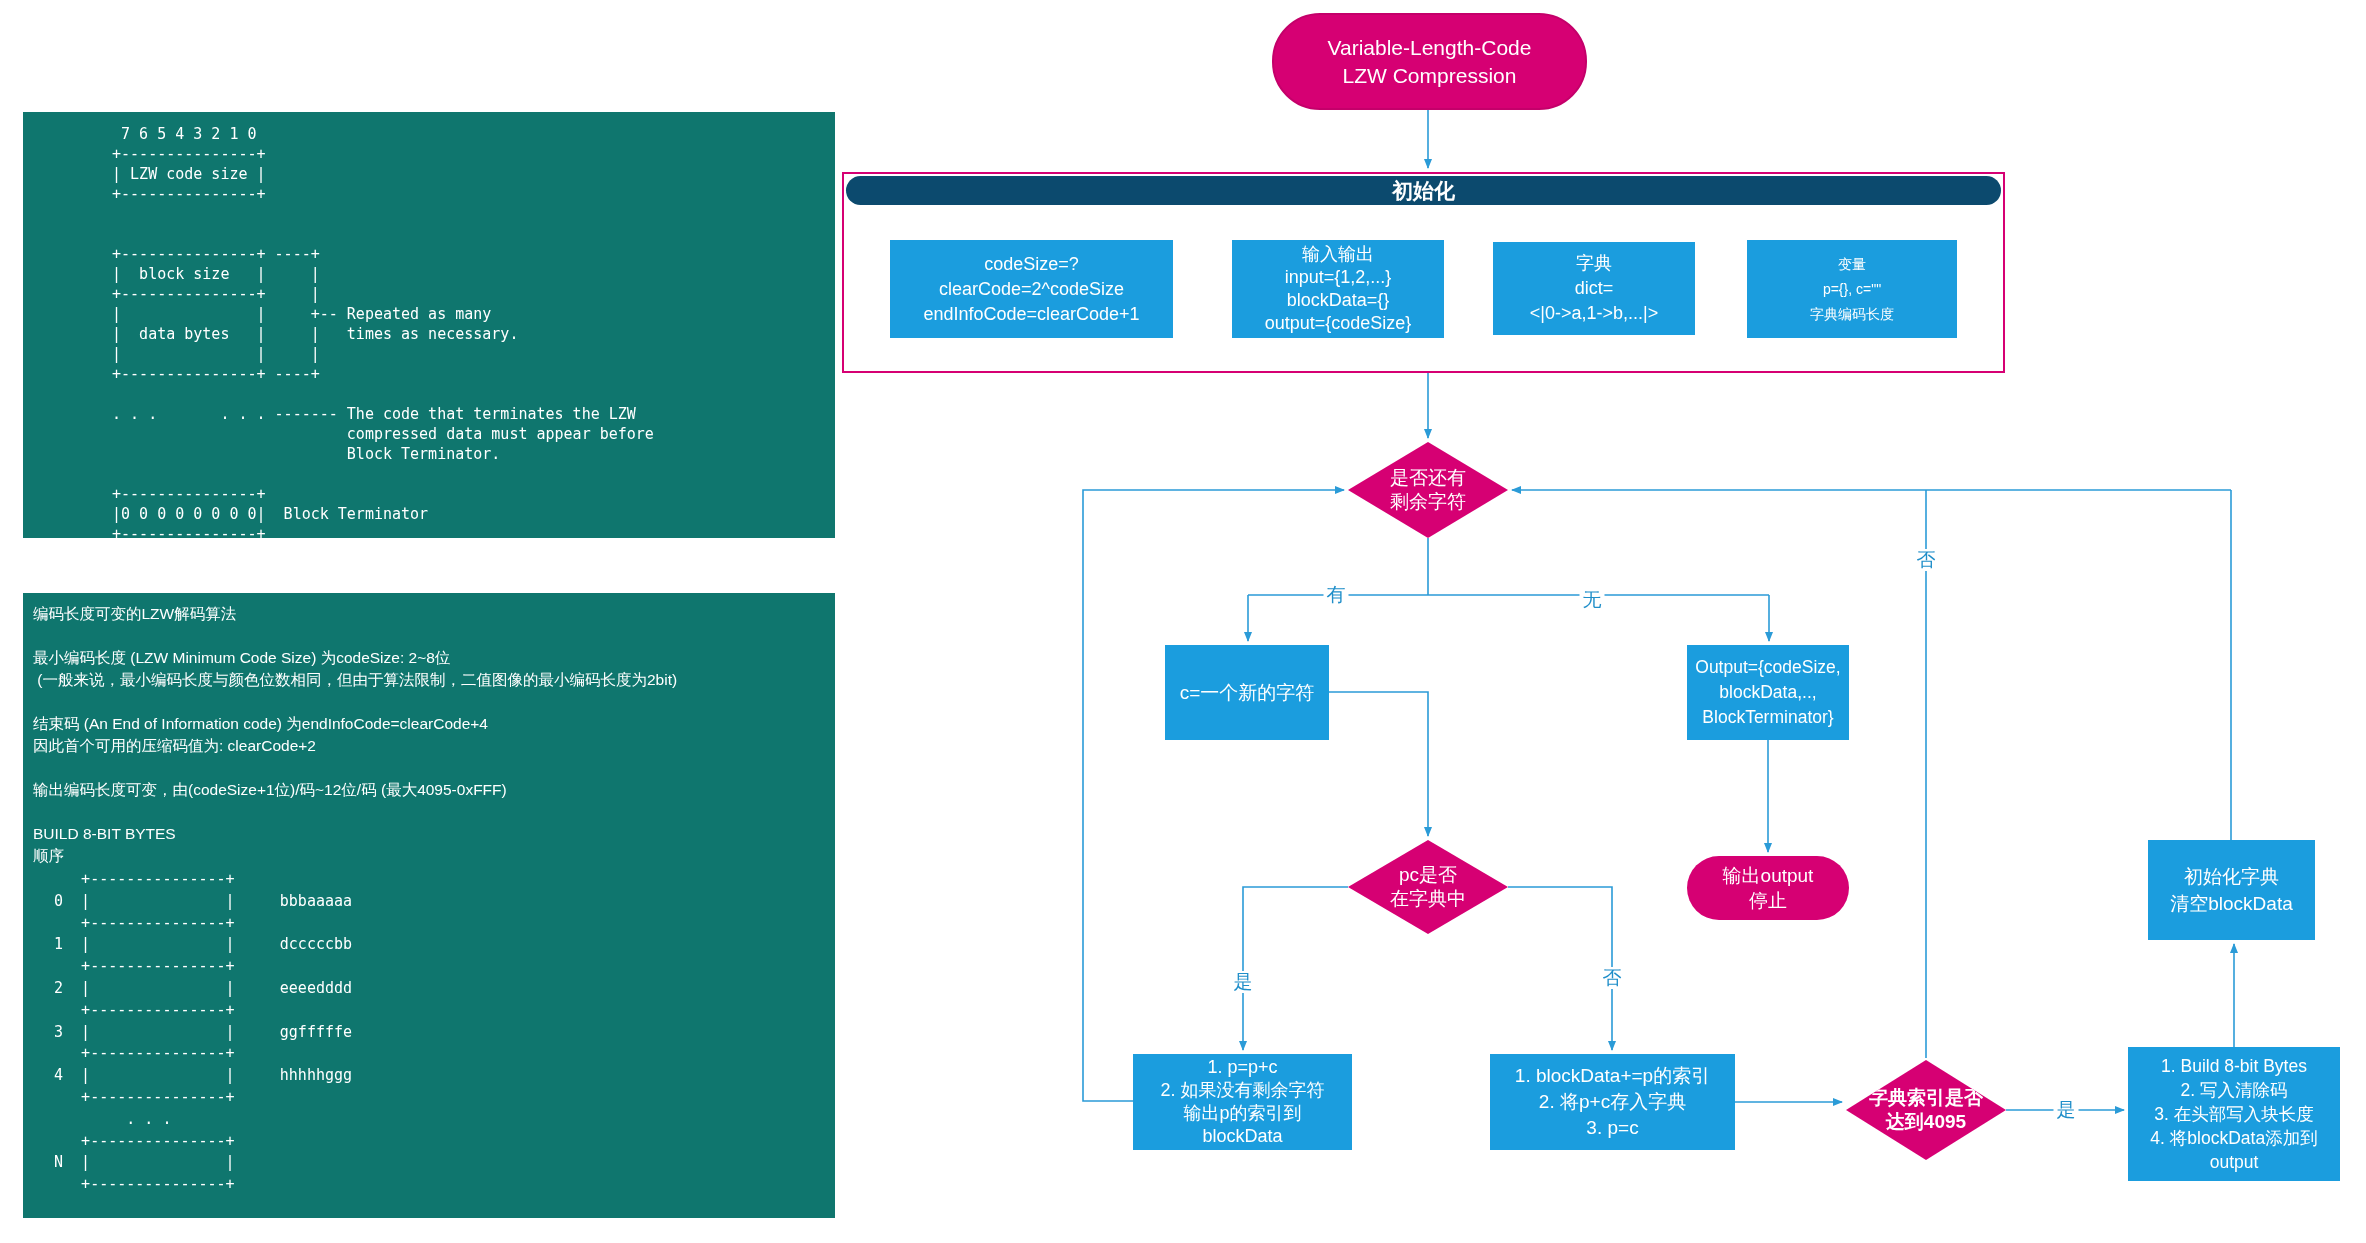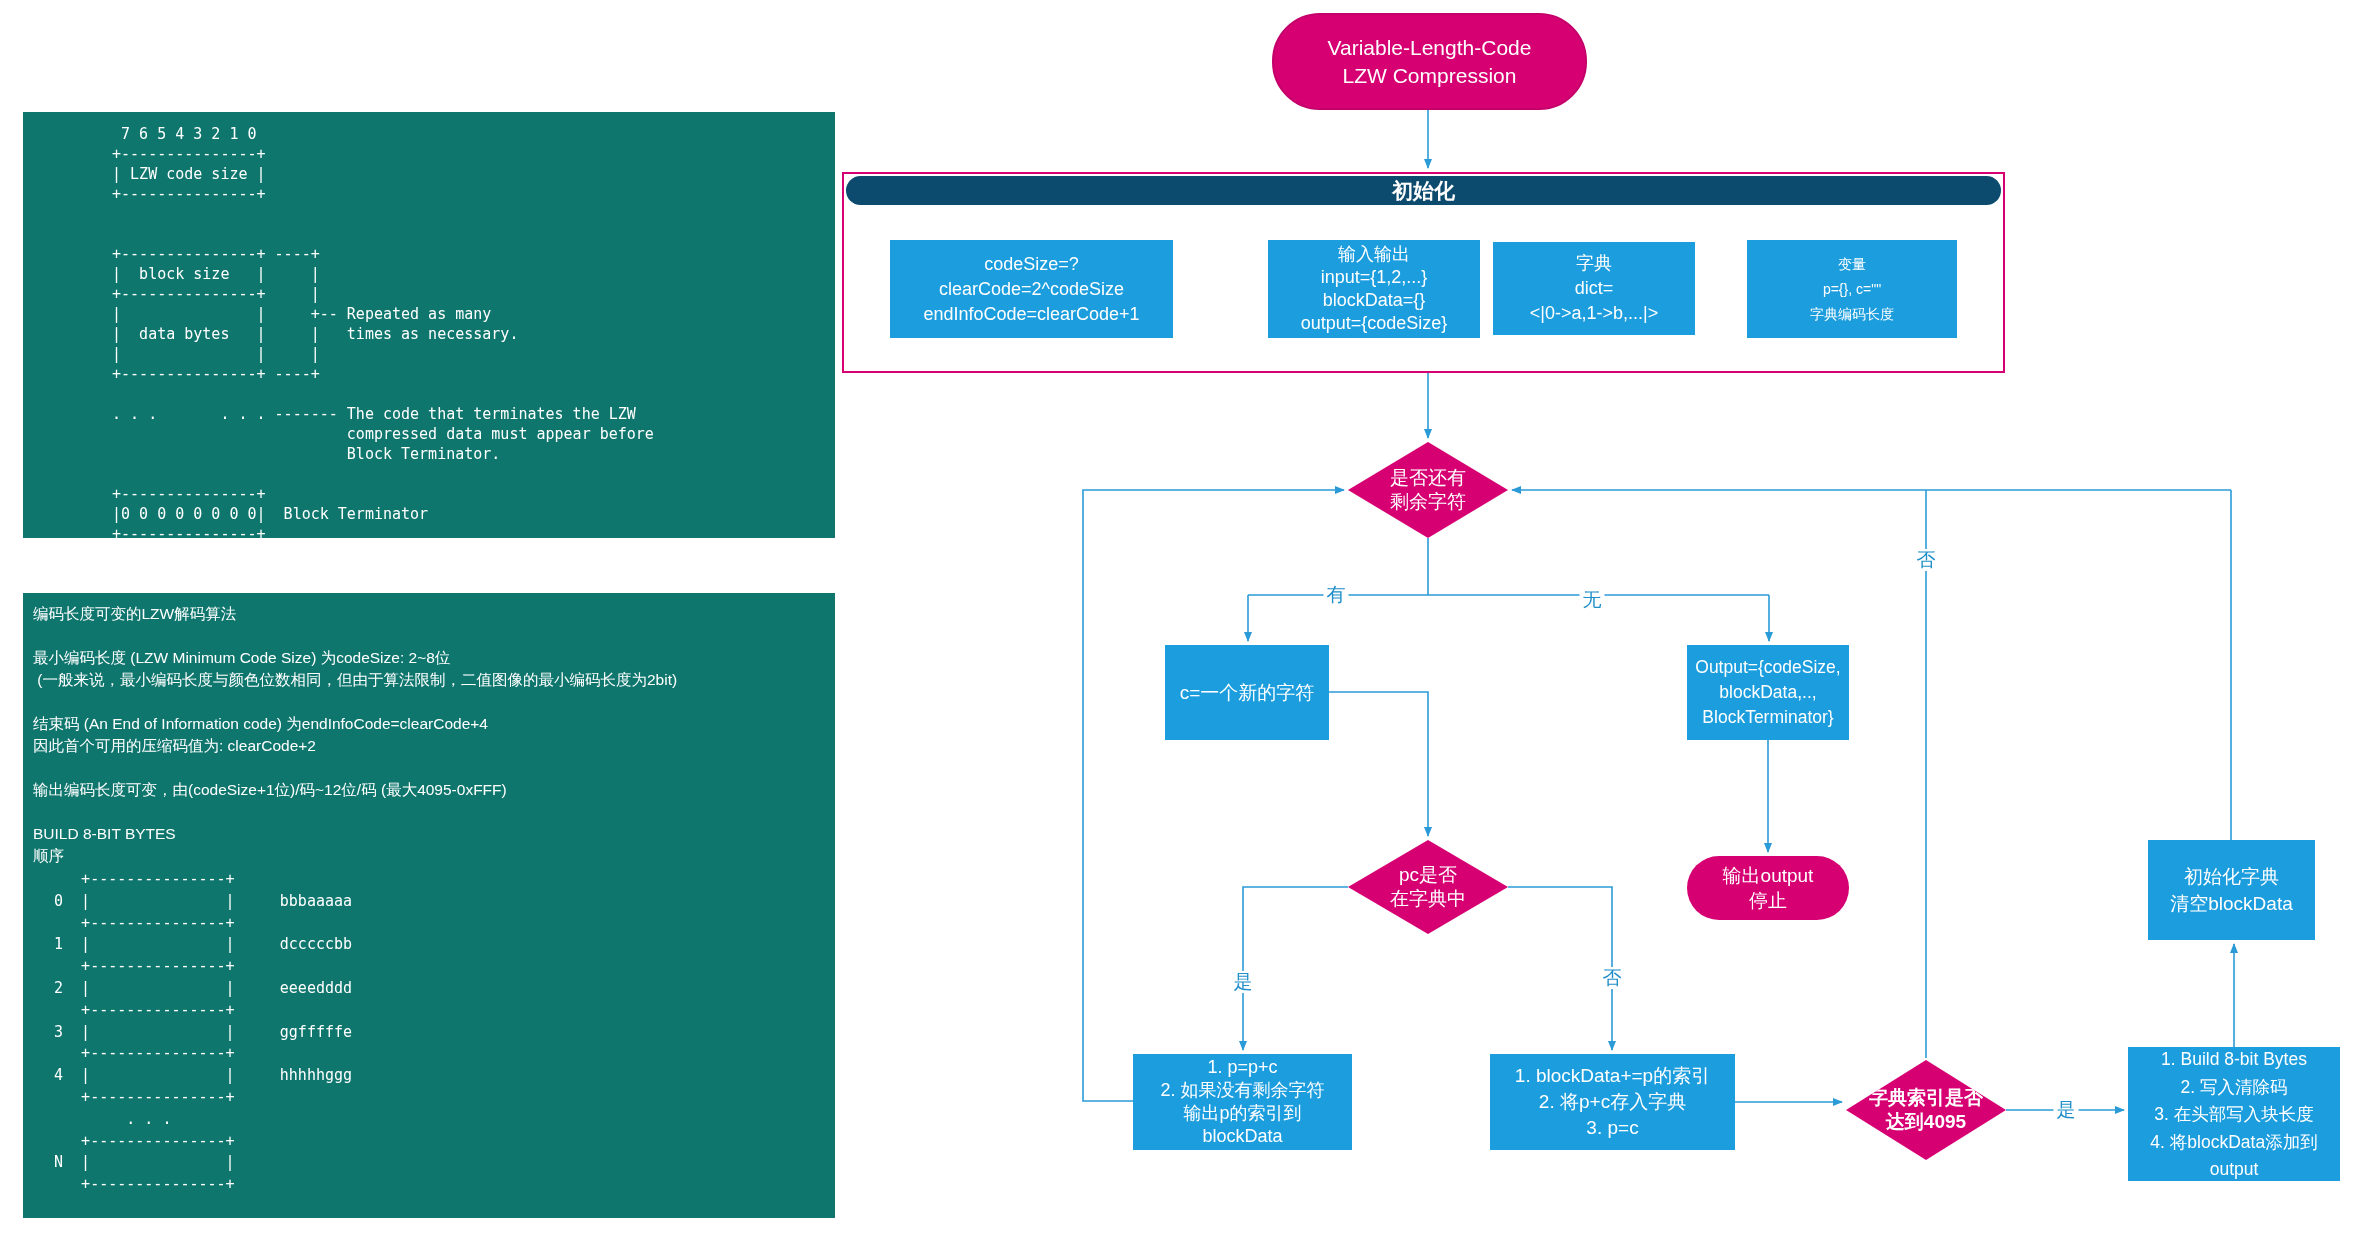--- a/index.html
+++ b/index.html
@@ -133,21 +133,21 @@
   </div>
 
   <div id="init-section">
     <div id="init-header">初始化</div>
   </div>
   <div class="node blue" style="left:890px;top:240px;width:283px;height:98px;font-size:18px;line-height:25px;">
     <span class="nl">codeSize=?</span>
     <span class="nl">clearCode=2^codeSize</span>
     <span class="nl">endInfoCode=clearCode+1</span>
   </div>
-  <div class="node blue" style="left:1232px;top:240px;width:212px;height:98px;font-size:18px;line-height:23px;margin-left:36px;">
+  <div class="node blue" style="left:1232px;top:240px;width:212px;height:98px;font-size:18px;line-height:23px;">
     <span class="nl">输入输出</span>
     <span class="nl">input={1,2,...}</span>
     <span class="nl">blockData={}</span>
     <span class="nl">output={codeSize}</span>
   </div>
   <div class="node blue" style="left:1493px;top:242px;width:202px;height:93px;font-size:18px;line-height:25px;">
     <span class="nl">字典</span>
     <span class="nl">dict=</span>
     <span class="nl">&lt;|0-&gt;a,1-&gt;b,...|&gt;</span>
   </div>
@@ -193,21 +193,21 @@
     <span class="nl">1. blockData+=p的索引</span>
     <span class="nl">2. 将p+c存入字典</span>
     <span class="nl">3. p=c</span>
   </div>
 
   <div class="node pink diamond" style="left:1846px;top:1060px;width:160px;height:100px;font-size:19px;line-height:24px;font-weight:bold;">
     <span class="nl">字典索引是否</span>
     <span class="nl">达到4095</span>
   </div>
 
-  <div class="node blue" style="left:2128px;top:1047px;width:212px;height:134px;font-size:17.5px;line-height:24px;justify-content:space-between;">
+  <div class="node blue" style="left:2128px;top:1047px;width:212px;height:134px;font-size:17.5px;line-height:24px;">
     <span class="nl">1. Build 8-bit Bytes</span>
     <span class="nl">2. 写入清除码</span>
     <span class="nl">3. 在头部写入块长度</span>
     <span class="nl">4. 将blockData添加到</span>
     <span class="nl">output</span>
   </div>
 
   <div class="node blue" style="left:2148px;top:840px;width:167px;height:100px;font-size:19px;line-height:27px;">
     <span class="nl">初始化字典</span>
     <span class="nl">清空blockData</span>

